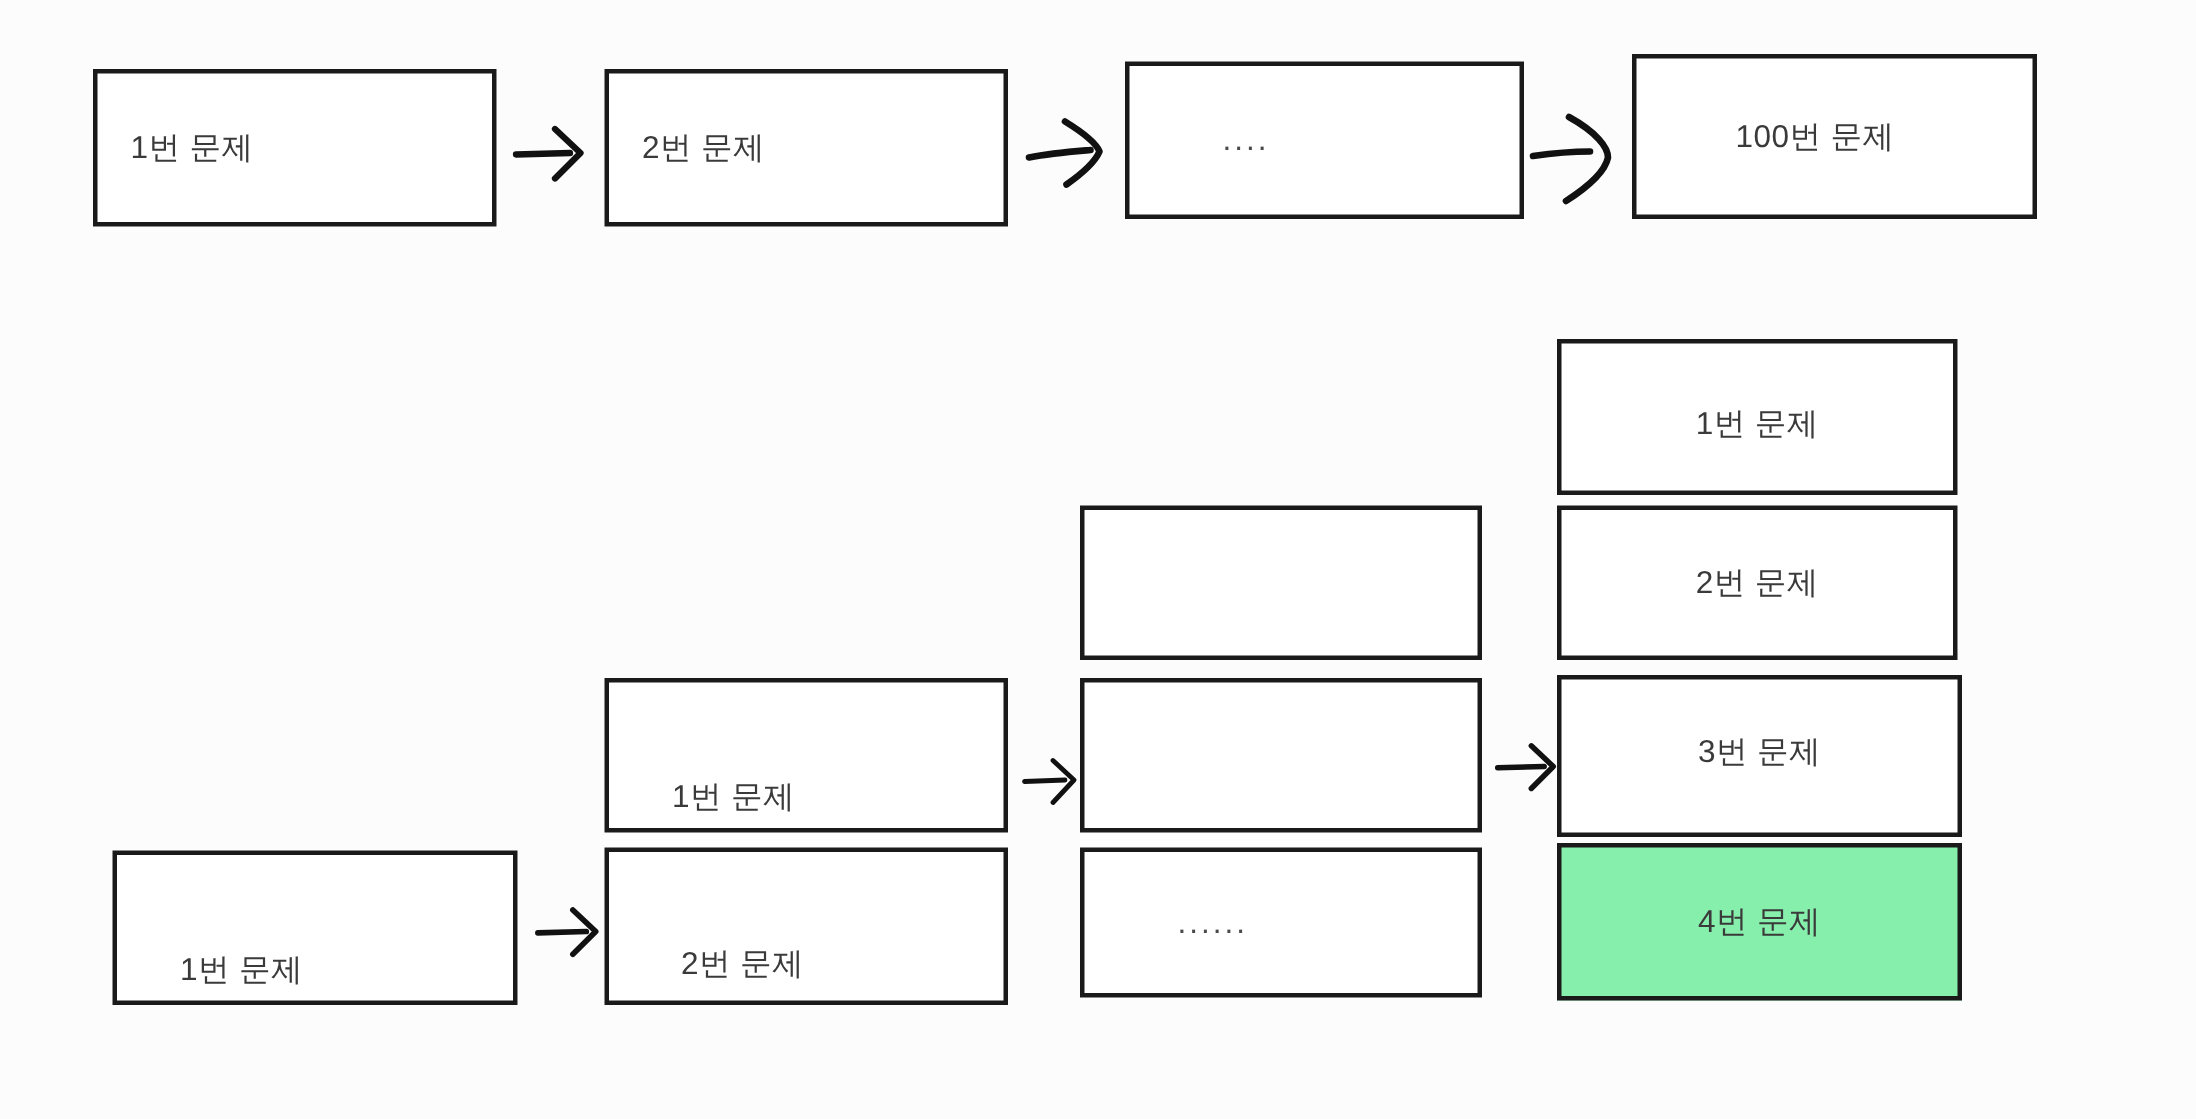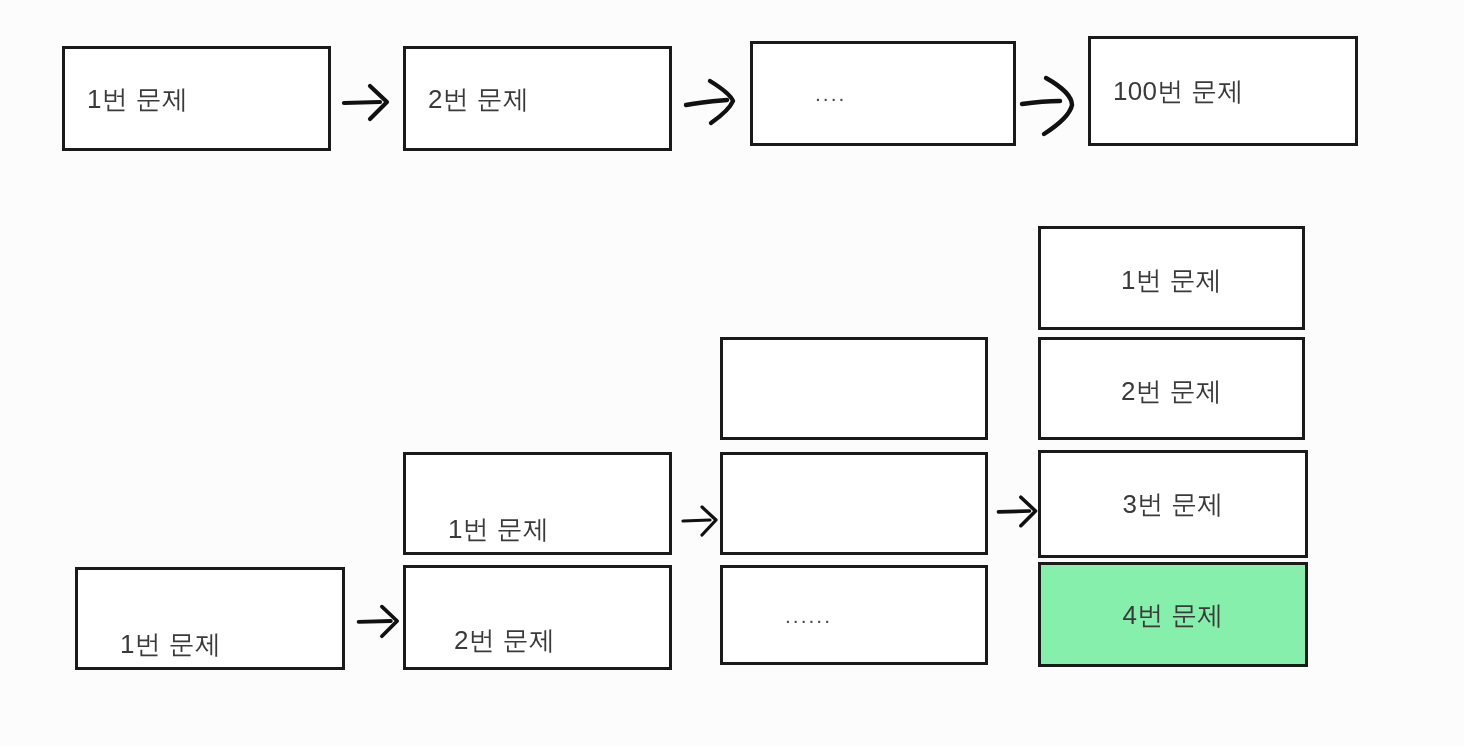--- a/index.html
+++ b/index.html
@@ -22,21 +22,21 @@
     height: 746px;
   }
   .box {
     position: absolute;
     box-sizing: border-box;
     background: #ffffff;
     border: 3px solid #1a1a1a;
     display: flex;
   }
   .box-label {
-    font-size: 26px;
+    font-size: 21px;
     color: #3a3a3a;
     letter-spacing: 0.3px;
     line-height: 1;
     white-space: nowrap;
   }
   
   .lbl-left-mid {
     align-items: center;
     justify-content: flex-start;
     padding-left: 22px;
@@ -94,21 +94,21 @@
     <div class="box lbl-left-mid" style="left: 62px; top: 46px; width: 269px; height: 105px; background: rgb(255, 255, 255); border-color: rgb(26, 26, 26);">
       <span class="box-label" style="color: rgb(58, 58, 58);">1번 문제</span>
     </div>
     <div class="box lbl-left-mid" style="left: 403px; top: 46px; width: 269px; height: 105px; background: rgb(255, 255, 255); border-color: rgb(26, 26, 26);">
       <span class="box-label" style="color: rgb(58, 58, 58);">2번 문제</span>
     </div>
     <div class="box lbl-dots-mid" style="left: 750px; top: 41px; width: 266px; height: 105px; background: rgb(255, 255, 255); border-color: rgb(26, 26, 26);">
       <span class="dots" style="color: rgb(74, 74, 74);">....</span>
     </div>
     <div class="box lbl-left-mid" style="left: 1088px; top: 36px; width: 270px; height: 110px; background: rgb(255, 255, 255); border-color: rgb(26, 26, 26);">
-      <span class="box-label" style="color: rgb(58, 58, 58);">100번 문제</span>
+      <span class="box-label" style="color: rgb(58, 58, 58); margin-left: 44px;">100번 문제</span>
     </div>
     <div class="arrow" style="left: 340px; top: 78px; width: 58px; height: 48px;">
       <svg viewBox="0 0 58 48" width="100%" height="100%">
         <path d="M4 25 L40 24" fill="none" stroke="#111" stroke-width="4.2" stroke-linecap="round"></path>
         <path d="M30 8 L47 24 L30 41" fill="none" stroke="#111" stroke-width="4.2" stroke-linecap="round" stroke-linejoin="round"></path>
       </svg>
     </div>
     <div class="arrow" style="left: 683px; top: 72px; width: 62px; height: 58px;">
       <svg viewBox="0 0 62 58" width="100%" height="100%">
         <path d="M3 33 C18 30 32 29 44 28" fill="none" stroke="#111" stroke-width="4.4" stroke-linecap="round"></path>

